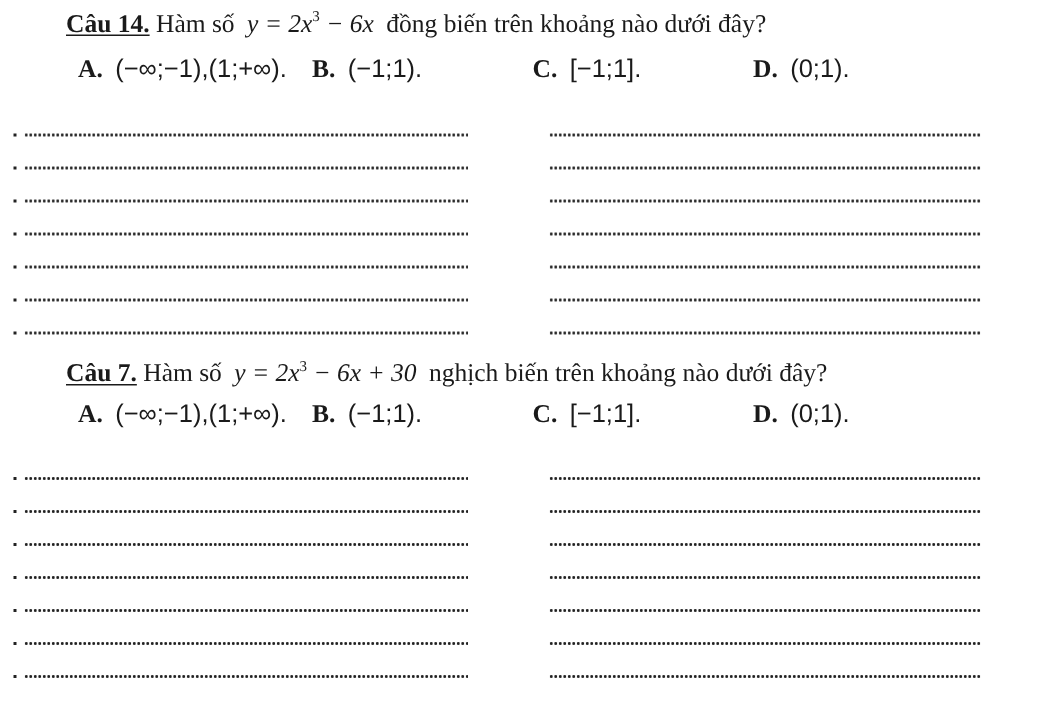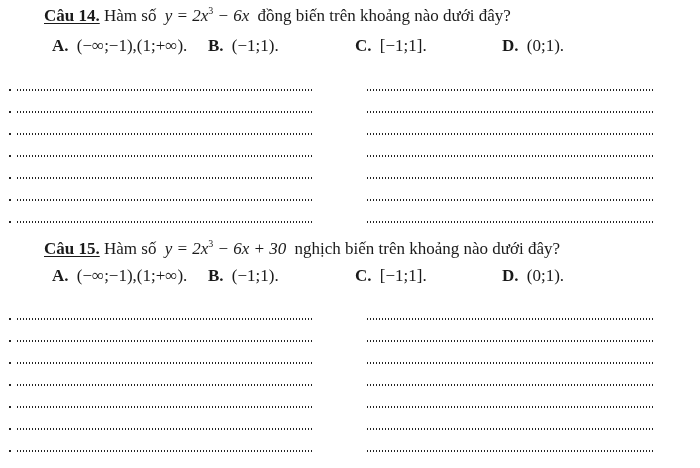--- a/index.html
+++ b/index.html
@@ -45,21 +45,21 @@
     .option {
       position: absolute;
       top: 0;
       white-space: nowrap;
     }
     .opt-letter {
       font-weight: bold;
       margin-right: 4px;
     }
     .opt-value {
-      font-family: Liberation Serif, serif;
+      font-family: Liberation Sans, sans-serif;
     }
     .dotline {
       position: absolute;
       height: 2px;
       background-image: radial-gradient(circle, #222 0.85px, transparent 1px);
       background-size: 3px 2px;
       background-repeat: repeat-x;
     }
     .bullet {
       position: absolute;
@@ -124,21 +124,21 @@
     <div class="dotline" style="left:366px;top:199px;width:288px;"></div>
 
     <div class="bullet" style="left:9px;top:221px;"></div>
     <div class="dotline" style="left:16px;top:221px;width:296px;"></div>
     <div class="dotline" style="left:366px;top:221px;width:288px;"></div>
   </div>
 </div>
 
 <div>
   <div class="question-line" style="top:239px;">
-    <span class="q-label">Câu 15.</span>
+    <span class="q-label">Câu 7.</span>
     <span>Hàm số</span>
     <span class="math"><span>y = 2x</span><sup>3</sup><span> − 6x + 30</span></span>
     <span>nghịch biến trên khoảng nào dưới đây?</span>
   </div>
 
   <div class="options" style="top:264px;">
     <div class="option" style="left:52px;">
       <span class="opt-letter">A.</span>
       <span class="opt-value">(−∞;−1),(1;+∞).</span>
     </div>

